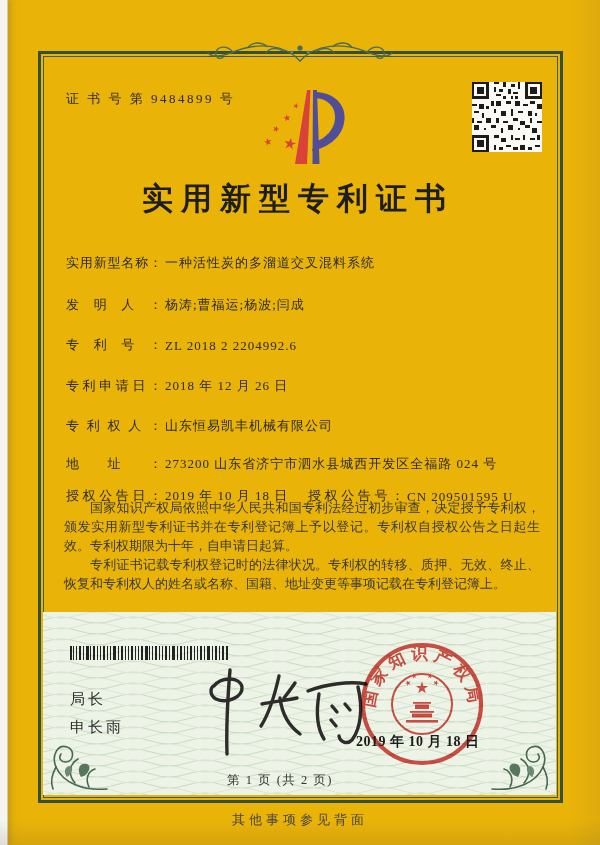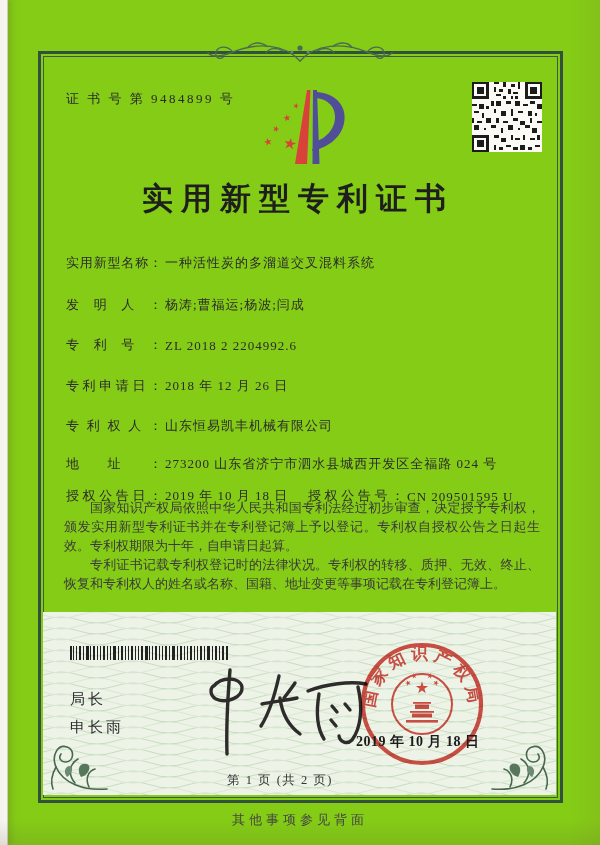--- a/index.html
+++ b/index.html
@@ -1,17 +1,17 @@
 <!DOCTYPE html>
 <html><head>
 <meta charset="utf-8">
 <style>
   html,body{margin:0;padding:0;background:#ffffff;}
   .photo{position:relative;width:600px;height:845px;overflow:hidden;
-         background:#84cc16;font-family:"Liberation Serif","DejaVu Serif",serif;color:#2d2d2d;}
+         background:#eab308;font-family:"Liberation Serif","DejaVu Serif",serif;color:#2d2d2d;}
   .edge-left{position:absolute;left:0;top:0;width:7px;height:100%;background:#fcfbf6;
              border-right:1px solid #d6cfbc;box-shadow:3px 0 5px rgba(110,95,60,.22);}
   .vignette{position:absolute;inset:0;pointer-events:none;
             background:linear-gradient(90deg,rgba(0,0,0,.03),transparent 4%,transparent 95%,rgba(120,100,60,.10)),
                        linear-gradient(0deg,rgba(90,80,55,.14),transparent 3%);}
   .frame{position:absolute;left:38px;top:51px;width:519px;height:746px;
          border:3px solid #31503d;}
   .frame::after{content:"";position:absolute;inset:2px;border:1px solid #3c5a46;}
   .cert-no{position:absolute;left:66px;top:90px;font-size:13px;letter-spacing:2.5px;color:#2a2a2a;}
   .logo{position:absolute;left:248px;top:82px;}

